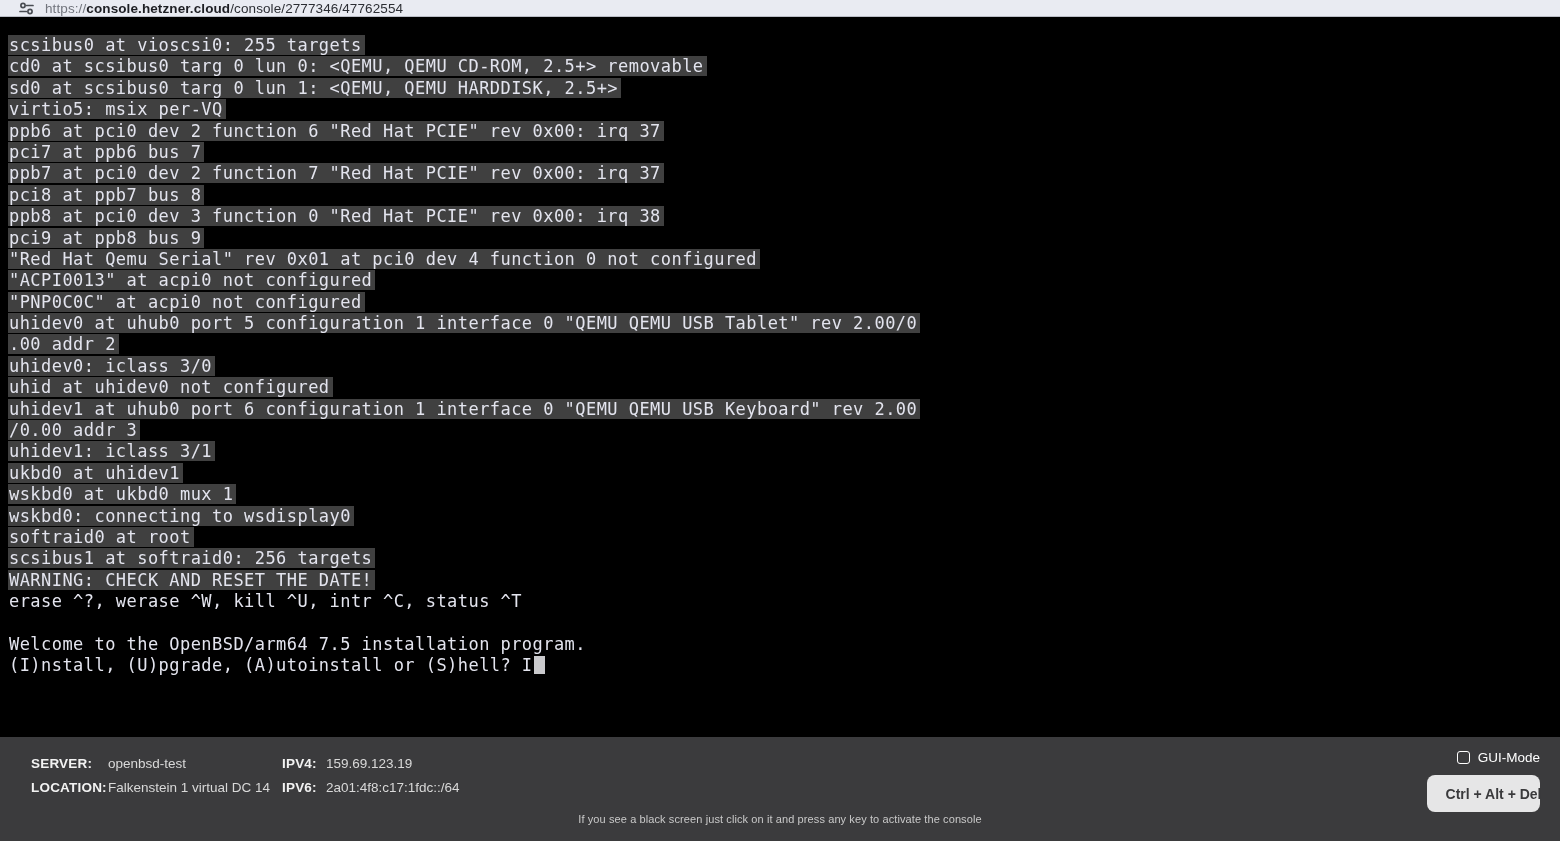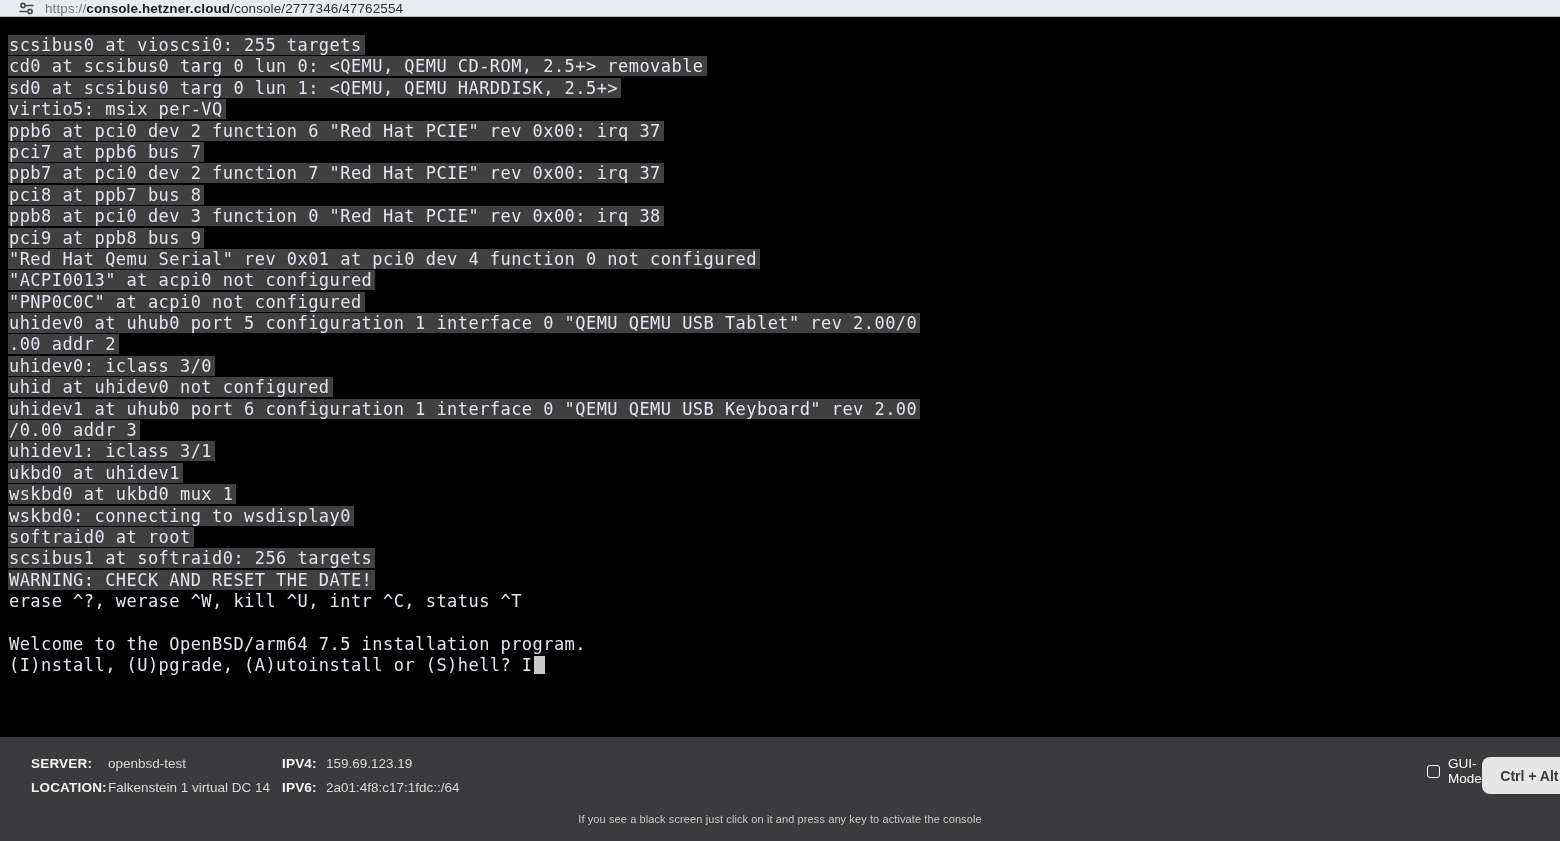--- a/index.html
+++ b/index.html
@@ -43,21 +43,21 @@
     position: absolute; left: 18px; top: 19px;
     display: grid; grid-template-columns: 77px 174px 44px auto;
     grid-row-gap: 9px; grid-column-gap: 0;
     font-size: 13.5px; align-items: baseline; margin-left: 13px;
   }
   .info-label { font-weight: 700; color: #f2f2f2; letter-spacing: 0.2px; }
   .info-value { color: #d9d9d9; font-weight: 400; }
 
   .right-controls {
     position: absolute; right: 20px; top: 11px; width: 113px;
-    display: flex; flex-direction: row; align-items: center;
+    display: flex; flex-direction: column; align-items: flex-end;
   }
   .gui-mode-row { display: flex; align-items: center; gap: 8px; height: 18px; }
   .checkbox {
     width: 13px; height: 13px; border: 1.6px solid #ffffff; border-radius: 3px;
     background: transparent; cursor: pointer; flex: 0 0 auto;
   }
   .gui-mode-label { font-size: 13.5px; color: #ffffff; }
   .cad-button {
     margin-top: 9px; width: 113px; height: 37px;
     background: #e6e6e7; color: #3a3a3c; border: none; border-radius: 8px;

